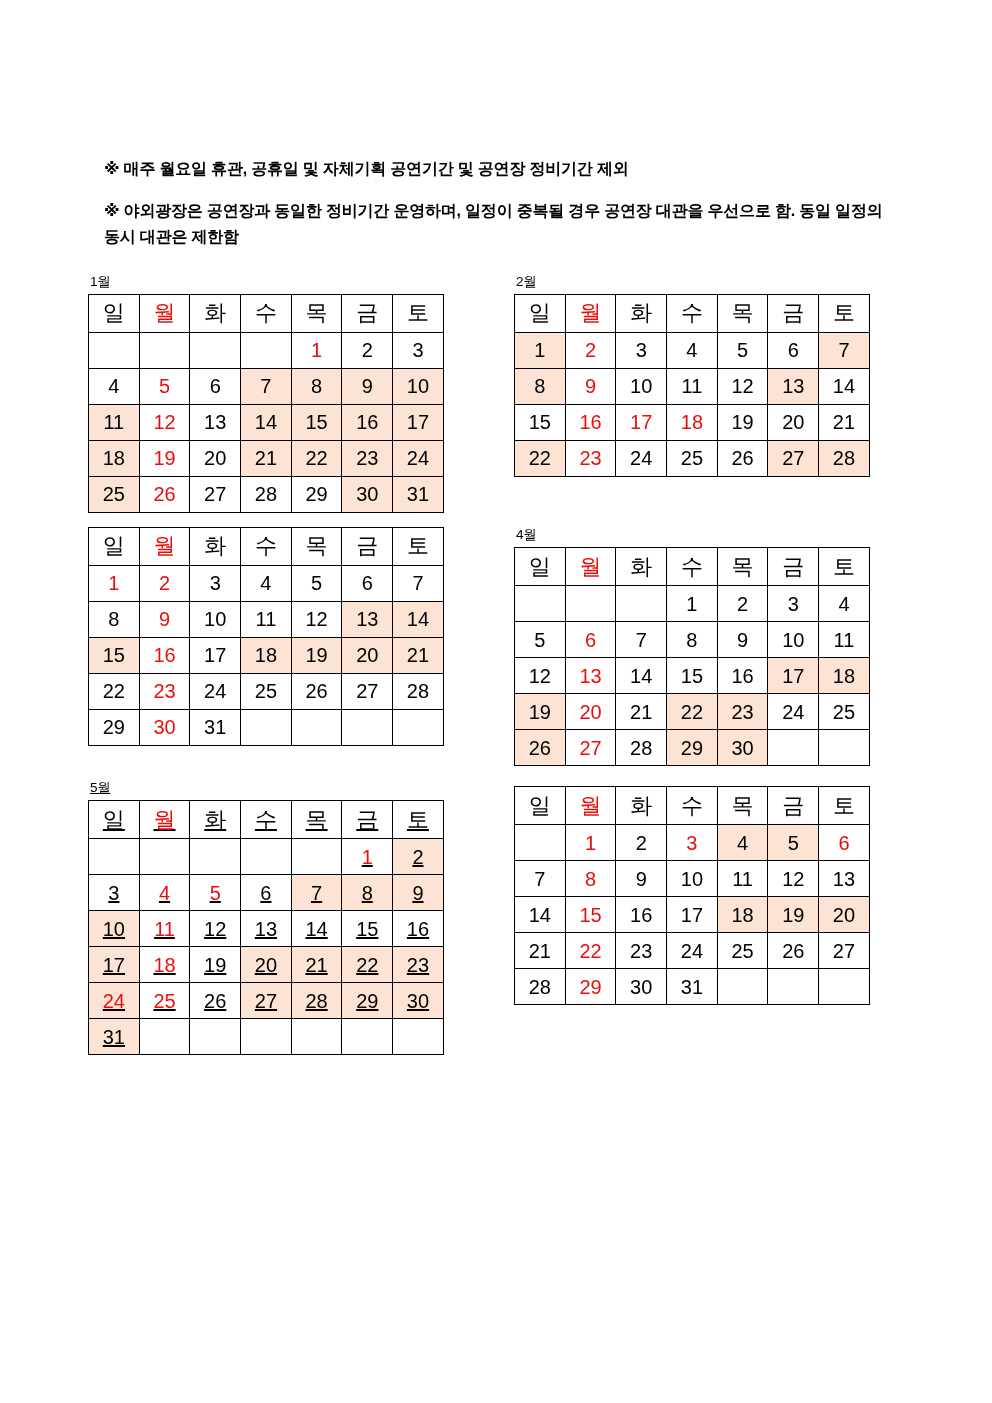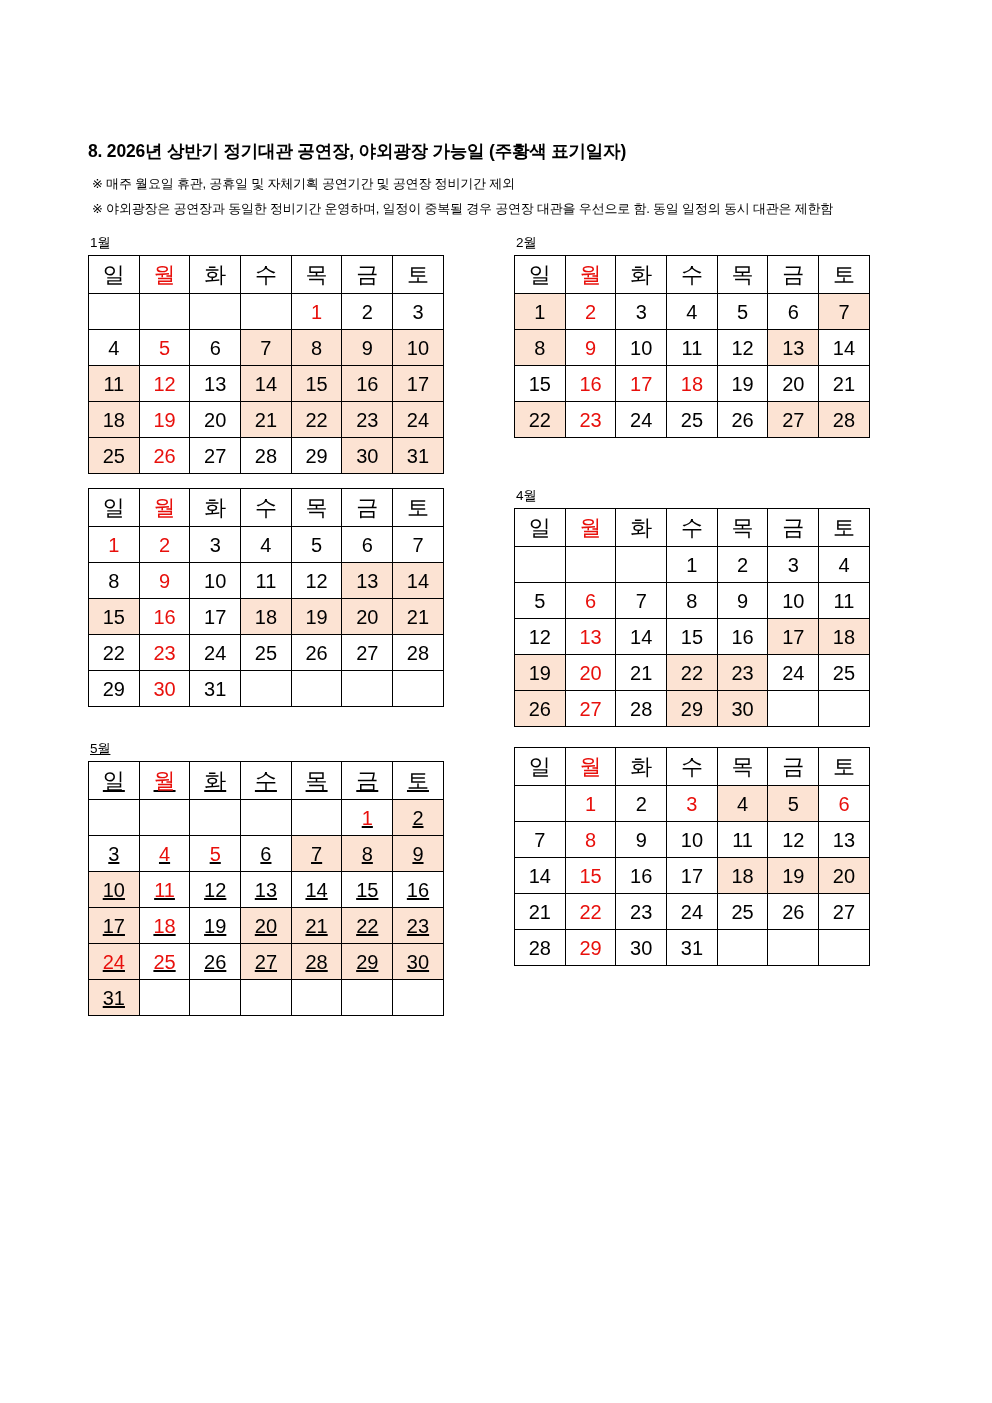--- a/index.html
+++ b/index.html
@@ -23,32 +23,33 @@
 
   
   .doc-title {
     font-size: 17.5px;
     font-weight: bold;
     letter-spacing: -0.2px;
     margin: 0 0 10px 0;
     line-height: 1.3;
   }
   .note {
-    font-size: 13px;
+    font-size: 16px;
     letter-spacing: -0.2px;
     line-height: 1.62;
-    margin: 4px;
+    margin: 16px;
+    font-weight: bold;
   }
   .note.wrap {
     max-width: 818px;
   }
 
   
   .cal-grid {
-    margin-top: 16px;
+    margin-top: 24px;
     display: grid;
     grid-template-columns: 404px 404px;
     column-gap: 0px;
     row-gap: 0px;
   }
   .cal-block {
     margin-bottom: 8px;
   }
   .cal-block.col-right {
     padding-left: 8px;
@@ -97,21 +98,20 @@
   .cal-block.m2 table.cal, .cal-block.m4 table.cal, .cal-block.m6 table.cal { margin-left: 14px; }
   .cal-block.m2 .month-label, .cal-block.m4 .month-label, .cal-block.m6 .month-label { margin-left: 16px; }
   .cal-block.m6 { margin-top: 12px; }
   .cal-block.m6 .month-label { margin-bottom: 6px; }
 </style>
 </head>
 <body>
 
 <div class="page">
 
-  <h1 class="doc-title">8. 2026년 상반기 정기대관 공연장, 야외광장 가능일 (주황색 표기일자)</h1>
 
   <p class="note">※ 매주 월요일 휴관, 공휴일 및 자체기획 공연기간 및 공연장 정비기간 제외</p>
   <p class="note wrap">※ 야외광장은 공연장과 동일한 정비기간 운영하며, 일정이 중복될 경우 공연장 대관을 우선으로 함. 동일 일정의 동시 대관은 제한함</p>
 
   <div class="cal-grid">
     <div class="cal-block m1">
       <div class="month-label">1월</div>
       <table class="cal">
           <tbody>
             <tr>

